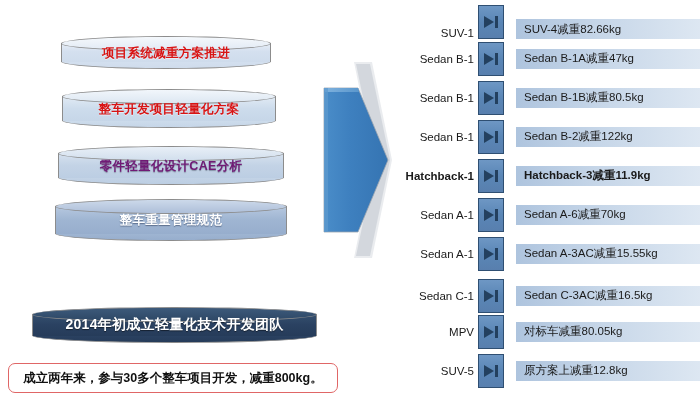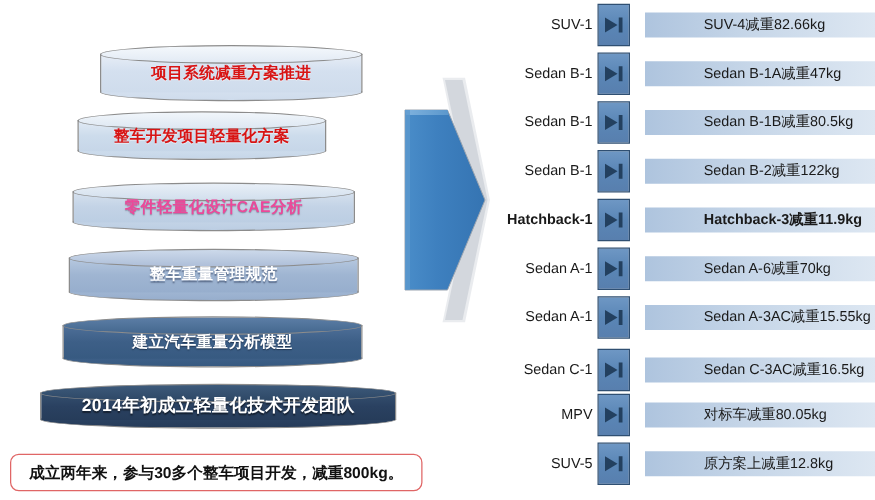--- a/index.html
+++ b/index.html
@@ -43,21 +43,21 @@
   .c1 .body,.c1 .bottomcap{background:linear-gradient(180deg,#e8eef7 0%,#d4e0ef 45%,#cfdcec 100%);}
   .c1 .top{background:linear-gradient(180deg,#f4f8fc 0%,#e2eaf4 100%);}
   .c1 .lbl{color:#d81414;text-shadow:0 1px 0 rgba(255,255,255,.5);}
 
   .c2 .body,.c2 .bottomcap{background:linear-gradient(180deg,#e2ebf5 0%,#cddcec 50%,#c6d6e8 100%);}
   .c2 .top{background:linear-gradient(180deg,#f1f6fb 0%,#dde7f2 100%);}
   .c2 .lbl{color:#d81414;text-shadow:0 1px 0 rgba(255,255,255,.5);}
 
   .c3 .body,.c3 .bottomcap{background:linear-gradient(180deg,#d7e2ef 0%,#c3d3e6 50%,#bccee3 100%);}
   .c3 .top{background:linear-gradient(180deg,#e8eff7 0%,#d2dfed 100%);}
-  .c3 .lbl{color:#ec4899;text-shadow:0 1px 1px rgba(80,90,110,.55);}
+  .c3 .lbl{color:#701a75;text-shadow:0 1px 1px rgba(80,90,110,.55);}
 
   .c4 .body,.c4 .bottomcap{background:linear-gradient(180deg,#b7c9e0 0%,#9fb5d2 50%,#97aecd 100%);}
   .c4 .top{background:linear-gradient(180deg,#ccd9ea 0%,#aebfd9 100%);}
   .c4 .lbl{color:#ffffff;text-shadow:0 1px 1px rgba(50,65,95,.6);}
 
   .c5 .body,.c5 .bottomcap{background:linear-gradient(180deg,#4f7099 0%,#3d5f87 50%,#375a81 100%);}
   .c5 .top{background:linear-gradient(180deg,#5c7ea6 0%,#44678e 100%);}
   .c5 .lbl{color:#ffffff;text-shadow:0 1px 1px rgba(10,20,40,.6);}
 
   .c6 .body,.c6 .bottomcap{background:linear-gradient(180deg,#35506f 0%,#2a4161 50%,#263c5a 100%);}
@@ -96,65 +96,58 @@
     box-sizing:border-box;
     display:flex;align-items:center;justify-content:center;
     flex:none;
   }
   .row .nexticon svg{display:block;}
   .row .bar{
     margin-left:12px;flex:1 1 auto;height:20px;
     background:linear-gradient(90deg,#aec4de 0%,#c6d6e8 45%,#dde7f2 100%);
     display:flex;align-items:center;
     box-sizing:border-box;
-    padding-left:39px;
   }
   .row .bar span{
     padding-left:8px;font-size:11.5px;color:#1a1a1a;white-space:nowrap;
   }
 </style>
 </head>
 <body>
 
 <div id="cylinder-stack">
 
-  <div class="cyl c1" style="left:80px;top:36px;width:210px;height:45px;">
+  <div class="cyl c1" style="left:61px;top:36px;width:210px;height:33px;">
     <div class="bottomcap"></div>
     <div class="body"></div>
     <div class="top"></div>
     <div class="lbl">项目系统减重方案推进</div>
   </div>
 
-  <div class="cyl c2" style="left:62px;top:89px;width:199px;height:39px;">
+  <div class="cyl c2" style="left:62px;top:89px;width:214px;height:39px;">
     <div class="bottomcap"></div>
     <div class="body"></div>
     <div class="top"></div>
     <div class="lbl">整车开发项目轻量化方案</div>
   </div>
 
   <div class="cyl c3" style="left:58px;top:146px;width:226px;height:39px;">
     <div class="bottomcap"></div>
     <div class="body"></div>
     <div class="top"></div>
     <div class="lbl">零件轻量化设计CAE分析</div>
   </div>
 
   <div class="cyl c4" style="left:55px;top:199px;width:232px;height:42px;">
     <div class="bottomcap"></div>
     <div class="body"></div>
     <div class="top"></div>
     <div class="lbl">整车重量管理规范</div>
   </div>
 
-  <div class="cyl c5" style="left:50px;top:253px;width:240px;height:41px;">
-    <div class="bottomcap"></div>
-    <div class="body"></div>
-    <div class="top"></div>
-    <div class="lbl">建立汽车重量分析模型</div>
-  </div>
 
   <div class="cyl c6" style="left:32px;top:307px;width:285px;height:36px;">
     <div class="bottomcap"></div>
     <div class="body"></div>
     <div class="top"></div>
     <div class="lbl">2014年初成立轻量化技术开发团队</div>
   </div>
 
 </div>
 
@@ -182,21 +175,21 @@
     <polygon points="6,26 40,26 70,98 40,170 6,170" fill="url(#arrGrad)" stroke="#9aa4b0" stroke-width="0.8"></polygon>
 
     <polygon points="6,26 40,26 41,30 7,30" fill="url(#arrTopEdge)"></polygon>
 
     <rect x="6" y="26" width="4" height="144" fill="#5e9ace" opacity="0.75"></rect>
   </svg>
 </div>
 
 <div id="results">
 
-  <div class="row" style="top:0px;">
+  <div class="row" style="top:0px;align-items:flex-end;">
     <div class="name">SUV-1</div>
     <div class="nexticon">
       <svg width="16" height="14" viewBox="0 0 16 14">
           <polygon points="1,1 11,7 1,13" fill="#23405f"></polygon>
           <rect x="12" y="1" width="3" height="12" fill="#23405f"></rect>
         </svg>
     </div>
     <div class="bar">
         <span>SUV-4减重82.66kg</span>
       </div>

